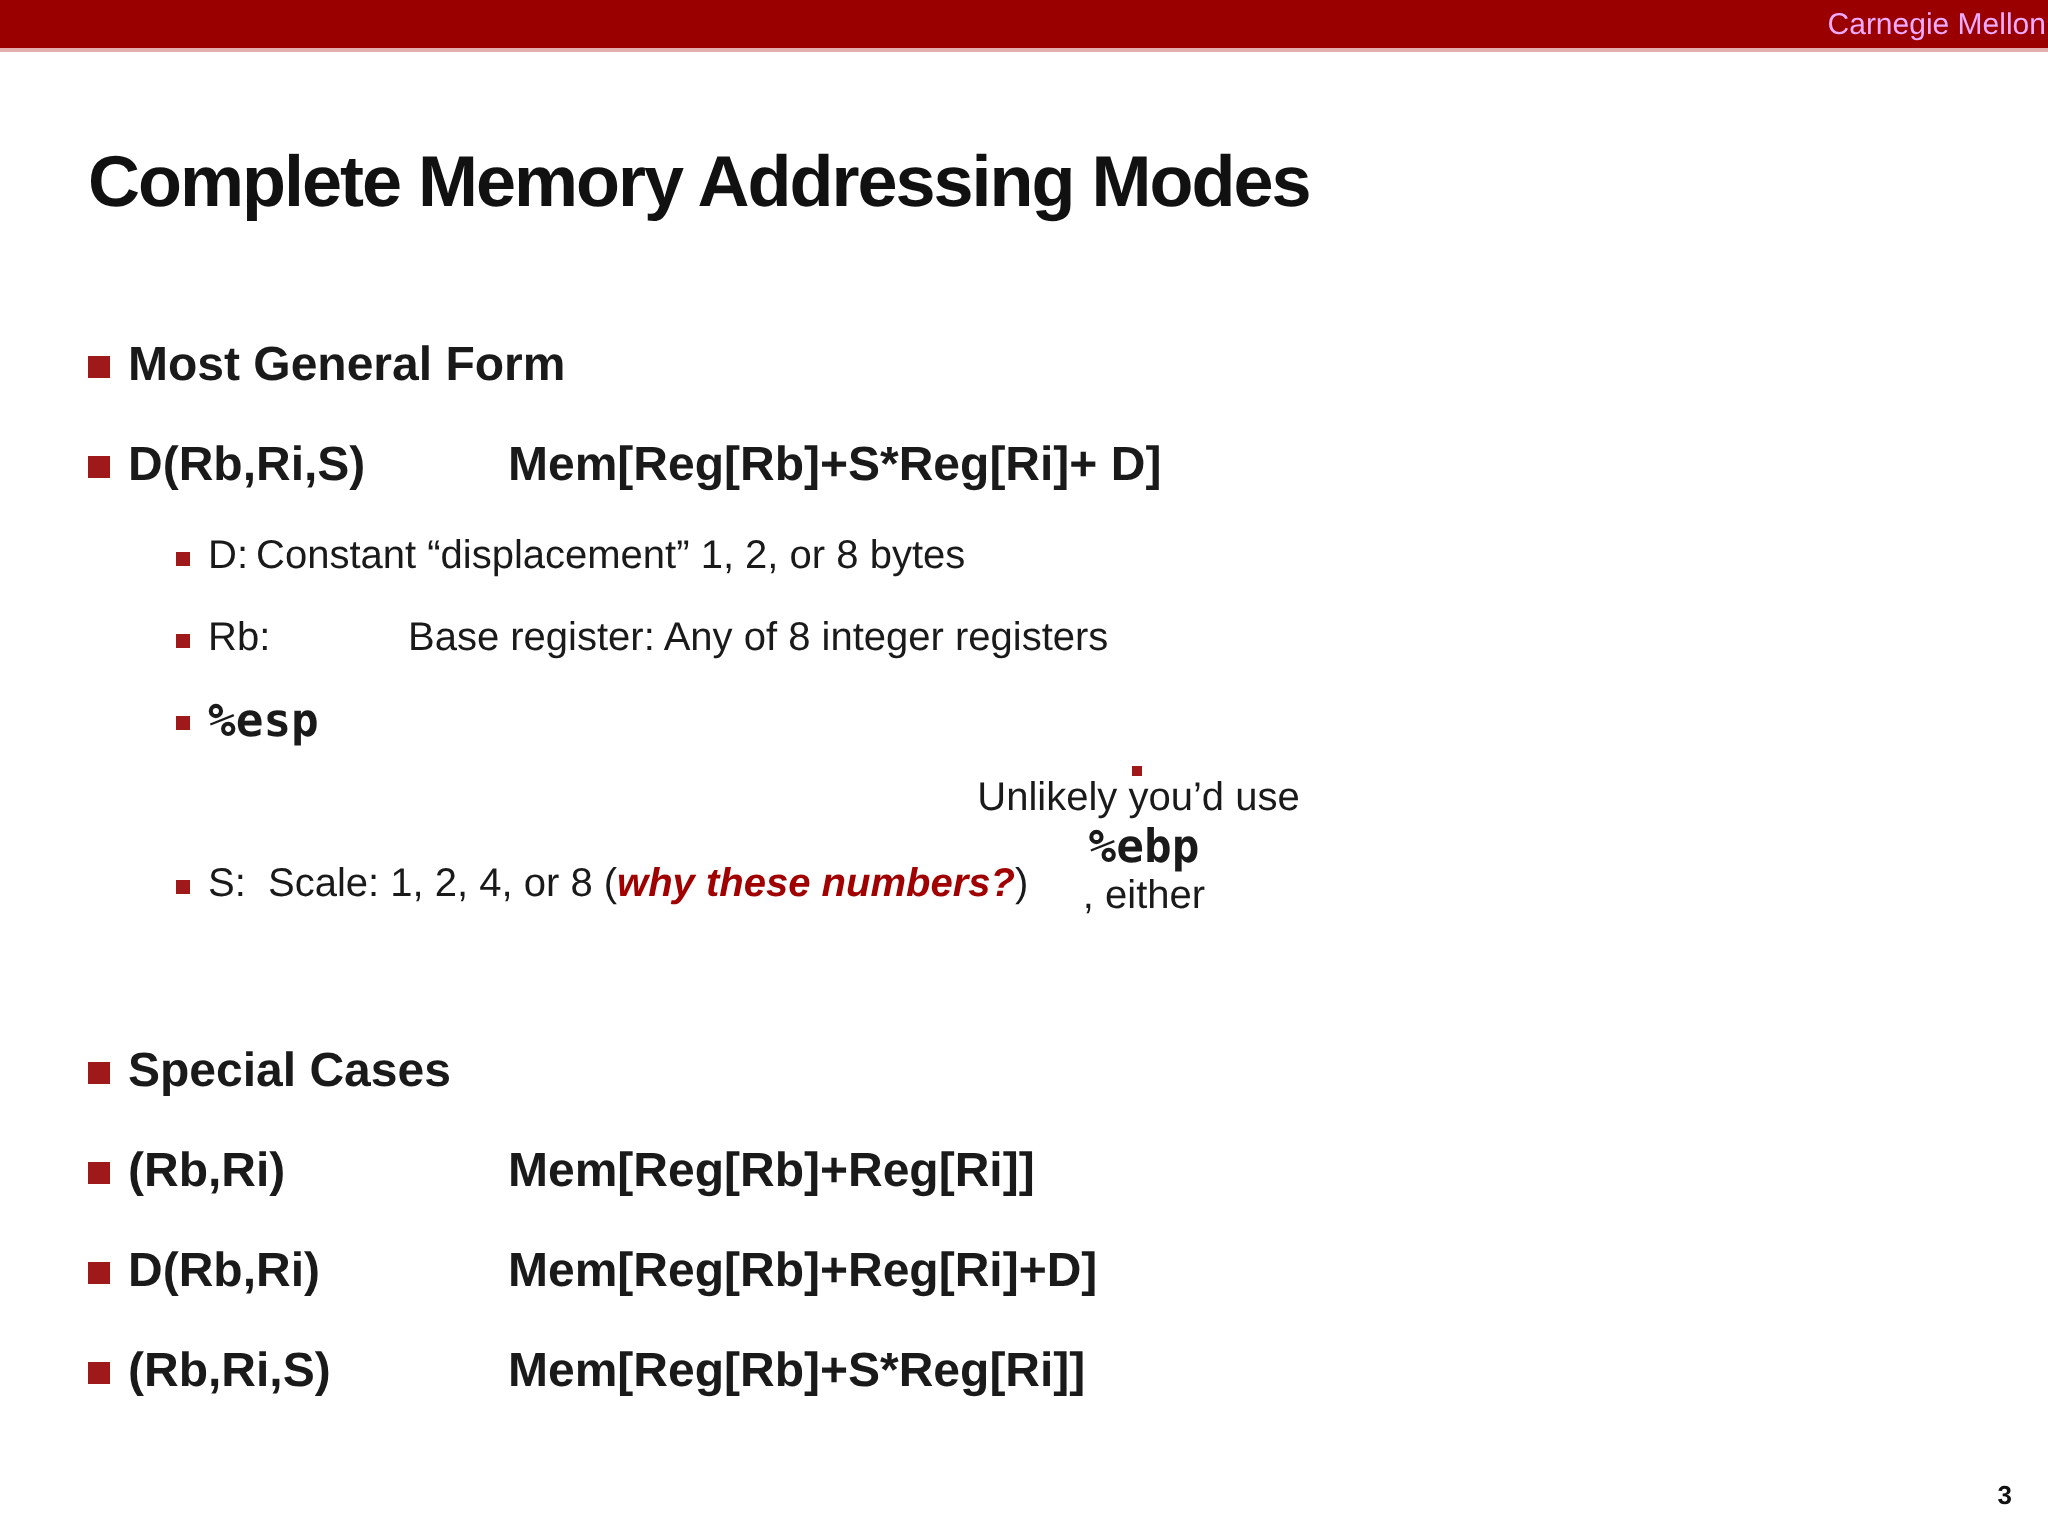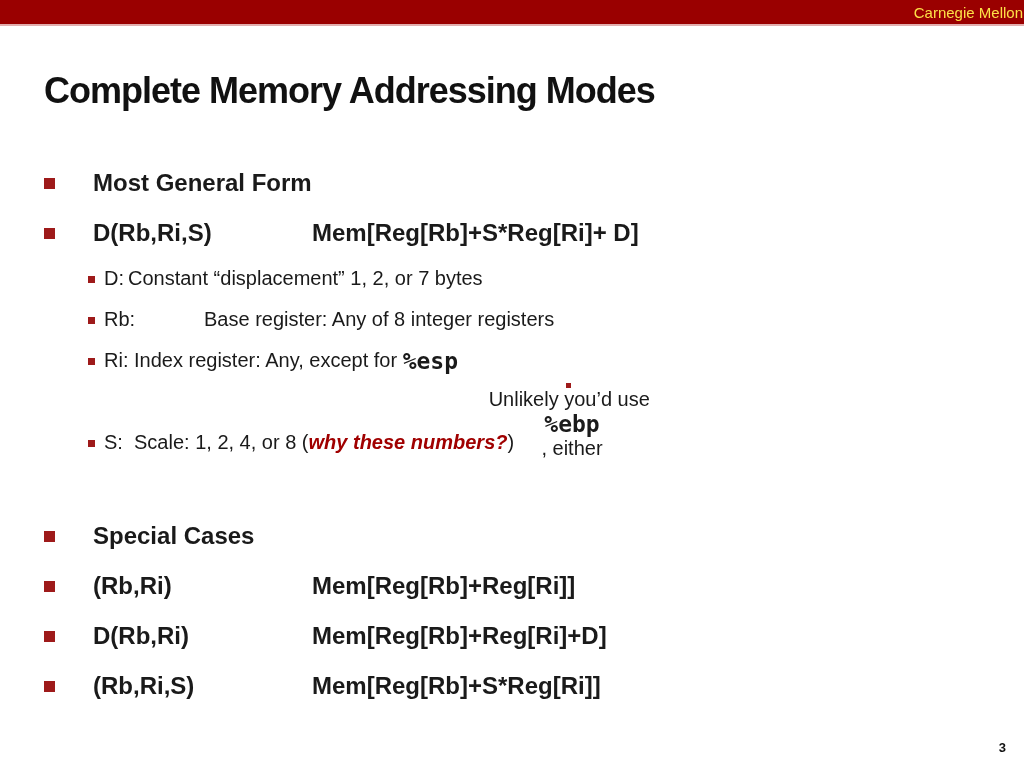--- a/index.html
+++ b/index.html
@@ -13,36 +13,36 @@
   }
 
   
   .topbar {
     position:absolute; top:0; left:0; width:1024px; height:26px;
     background:#9a0000;
     border-bottom:2px solid #e2aeae;
   }
   .brand {
     position:absolute; top:4px; right:1px;
-    color:#fde047; font-size:15px; line-height:18px;
+    color:#f0abfc; font-size:15px; line-height:18px;
     white-space:nowrap;
   }
 
   
   .slide-title {
     position:absolute; left:44px; top:70px;
     font-size:36px; font-weight:bold; letter-spacing:-1px;
     color:#111111; white-space:nowrap;
   }
 
   
   .content { position:absolute; left:0; top:158px; width:1024px; }
 
   .row { display:flex; align-items:center; }
-  .row-l1 { height:50px; padding-left:44px; font-size:24px; font-weight:bold;gap:29px; }
+  .row-l1 { height:50px; padding-left:44px; font-size:24px; font-weight:bold; }
   .row-l2 { height:41px; padding-left:88px; font-size:20px; }
   .row-l3 { height:41px; padding-left:120px; font-size:20px;flex-direction:column; }
   .spacer { height:48px; }
 
   .bullet { flex:0 0 auto; background:#9e1a1a; }
   .b1 { width:11px; height:11px; margin-right:9px; }
   .b2 { width:7px;  height:7px;  margin-right:9px; margin-top:2px; }
   .b3 { width:5px;  height:5px;  margin-right:8px; margin-top:2px; }
 
   .l1-label { display:inline-block; width:190px; white-space:nowrap; }
@@ -86,32 +86,31 @@
 
   <div class="row row-l1">
     <span class="bullet b1"></span>
     <span class="l1-label">D(Rb,Ri,S)</span>
     <span class="l1-formula">Mem[Reg[Rb]+S*Reg[Ri]+ D]</span>
   </div>
 
   <div class="row row-l2">
     <span class="bullet b2"></span>
     <span class="l2-label-sm">D:</span>
-    <span class="txt">Constant “displacement” 1, 2, or 7 bytes</span>
+    <span class="txt">Constant “displacement” 1, 2, or 8 bytes</span>
   </div>
 
   <div class="row row-l2">
     <span class="bullet b2"></span>
     <span class="l2-label-md">Rb:</span>
     <span class="txt">Base register: Any of 8 integer registers</span>
   </div>
 
   <div class="row row-l2">
     <span class="bullet b2"></span>
-    <span class="txt">Ri: Index register: Any, except for </span>
     <span class="mono">%esp</span>
   </div>
 
   <div class="row row-l3">
     <span class="bullet b3"></span>
     <span class="txt">Unlikely you’d use </span>
     <span class="mono">%ebp</span>
     <span class="txt">, either</span>
   </div>
 

